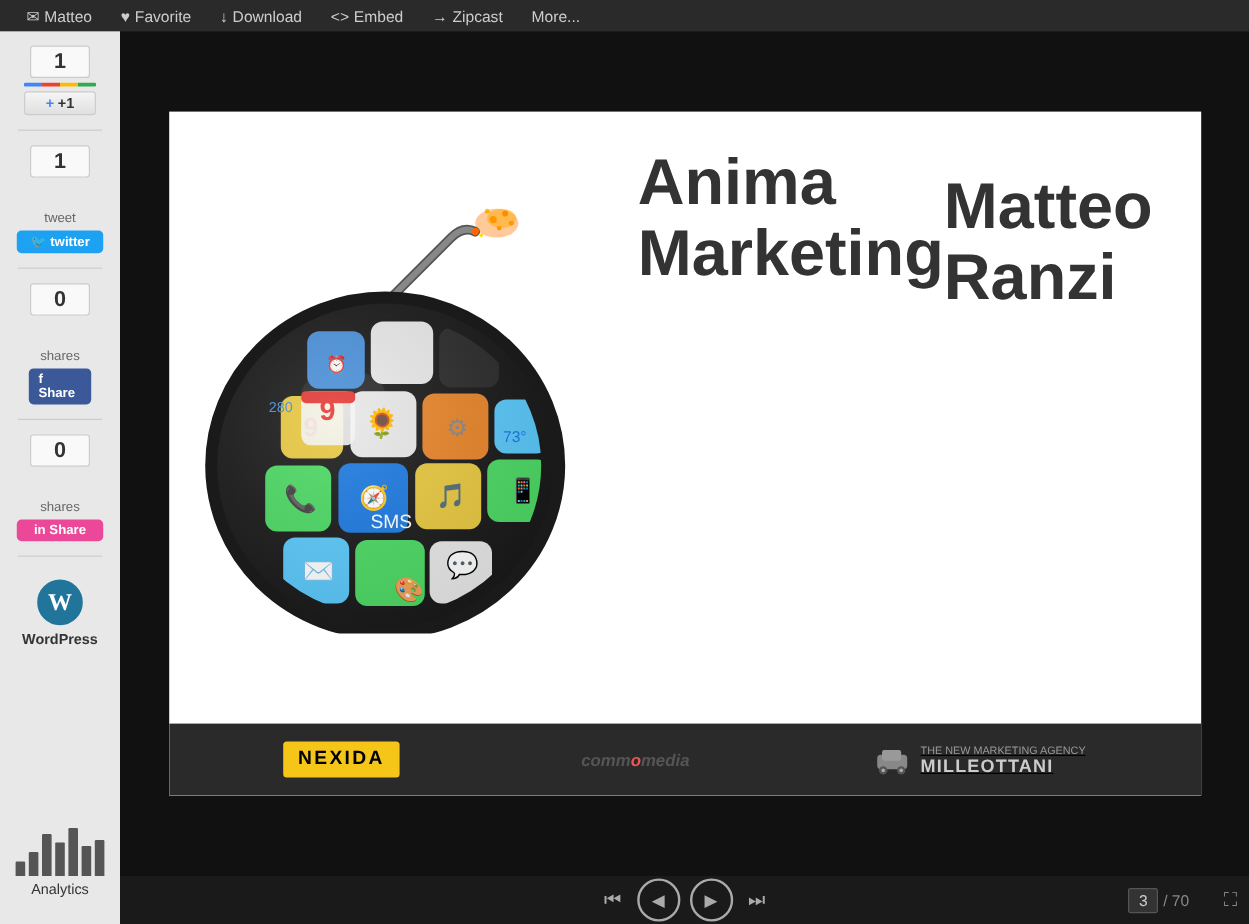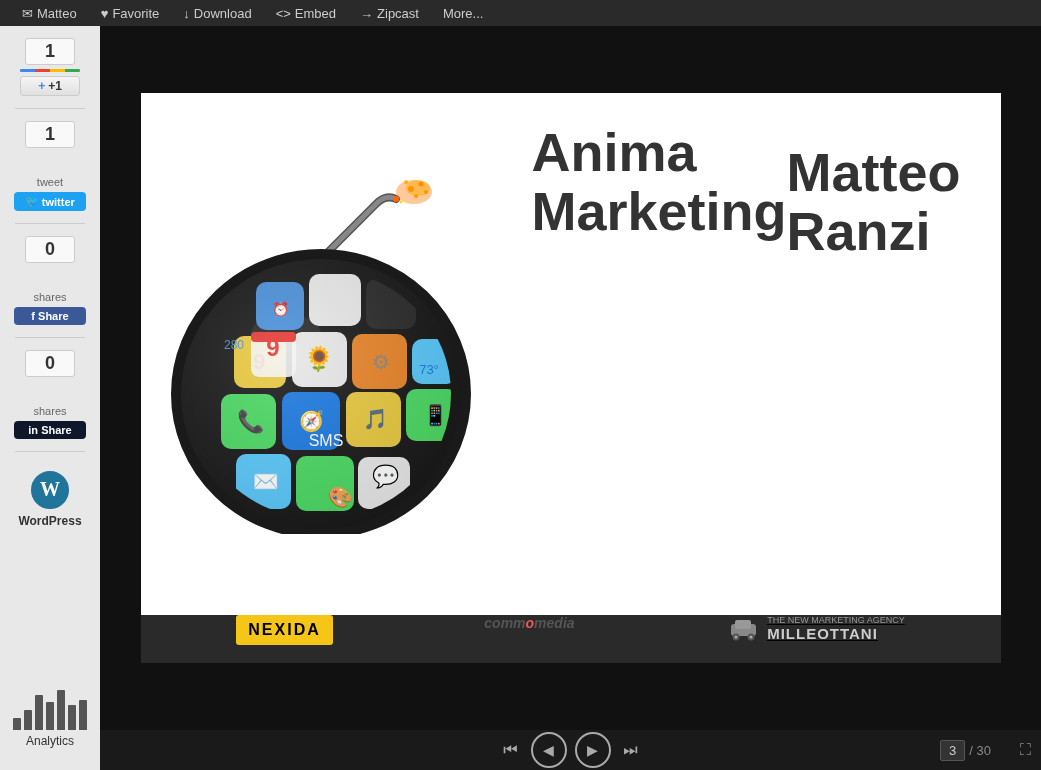--- a/index.html
+++ b/index.html
@@ -122,27 +122,27 @@
       background: #3b5998;
       border-radius: 4px;
       padding: 3px 8px;
       color: white;
       font-size: 11px;
       font-weight: bold;
       cursor: pointer;
       display: flex;
       align-items: center;
       gap: 3px;
-      width: 72px;
+      width: 52px;
       justify-content: center;
     }
 
     
     .li-btn {
-      background: #0f172a;
+      background: #ec4899;
       border-radius: 4px;
       padding: 3px 8px;
       color: white;
       font-size: 11px;
       font-weight: bold;
       cursor: pointer;
       display: flex;
       align-items: center;
       gap: 3px;
       width: 72px;
@@ -255,24 +255,24 @@
       font-size: 54px;
       font-weight: 900;
       color: #333;
       line-height: 1.1;
       font-family: Arial Black, Arial, sans-serif;
       margin-top: 20px;
     }
 
     
     #slide-footer {
-      height: 48px;
+      height: 60px;
       background: #2a2a2a;
       display: flex;
-      align-items: flex-start;
+      align-items: center;
       justify-content: space-around;
       padding: 0 20px;
     }
 
     .footer-logo-mille {
       display: flex;
       align-items: center;
       gap: 6px;
       text-decoration: underline;
     }
@@ -609,21 +609,21 @@
       </div>
       <div class="ctrl-play">
         <span>▶</span>
       </div>
       <div class="ctrl-btn" title="Last">
         <span>⏭</span>
       </div>
 
       <div class="page-indicator">
         <div class="page-box">3</div>
-        <span class="page-total">/ 30</span>
+        <span class="page-total">/ 70</span>
       </div>
 
       <div class="fullscreen-btn">
         <span>⛶</span>
       </div>
     </div>
 
   </div>
 </div>
 

